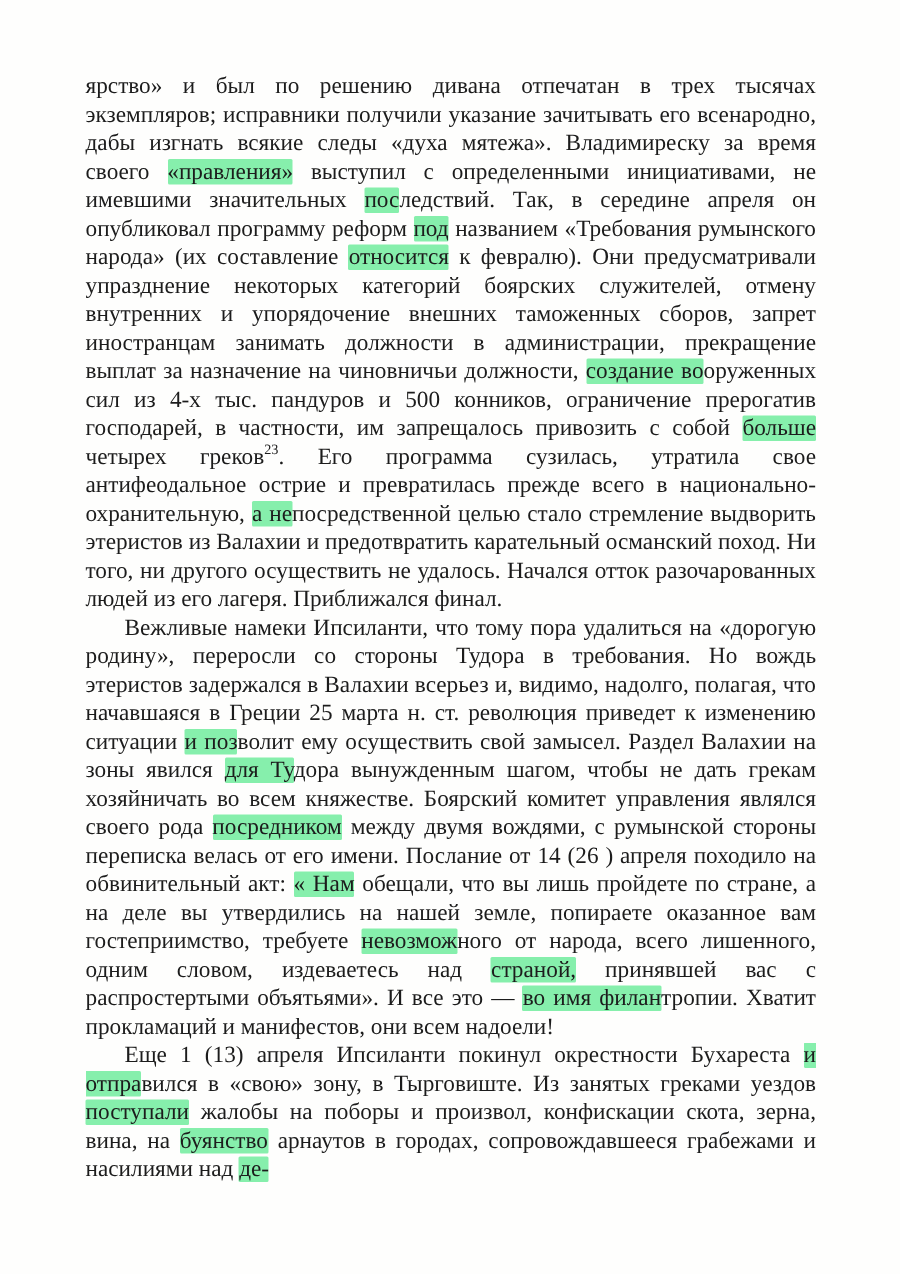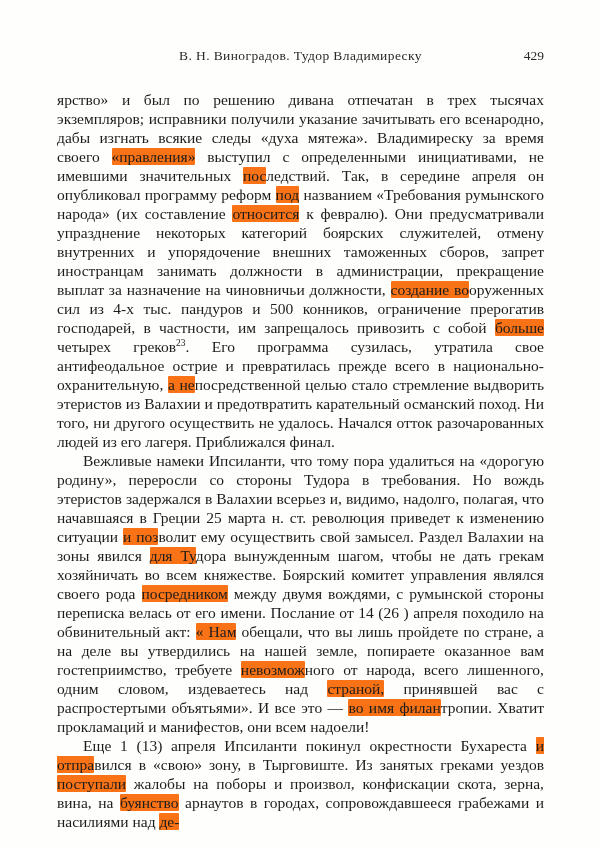--- a/index.html
+++ b/index.html
@@ -44,35 +44,31 @@
     line-height: 19px;
     text-align: justify;
   }
   .page-body p {
     margin: 0;
   }
   .page-body p.indent {
     text-indent: 26px;
   }
   .hl {
-    background: #f97316;
+    background: #86efac;
     border-radius: 1px;
   }
   sup {
     font-size: 9.5px;
     line-height: 0;
     vertical-align: super;
   }
 </style>
 </head>
 <body>
 
 <div class="page">
-  <div class="page-header">
-    <span class="header-title">В. Н. Виноградов. Тудор Владимиреску</span>
-    <span class="page-number">429</span>
-  </div>
   <div class="page-body">
       <p><span>ярство» и был по решению дивана отпечатан в трех тысячах экземпляров; исправники получили указание зачитывать его всенародно, дабы изгнать всякие следы «духа мятежа». Владимиреску за время своего </span><span class="hl">«правления»</span><span> выступил с определенными инициативами, не имевшими значительных </span><span class="hl">пос</span><span>ледствий. Так, в середине апреля он опубликовал программу реформ </span><span class="hl">под</span><span> названием «Требования румынского народа» (их составление </span><span class="hl">относится</span><span> к февралю). Они предусматривали упразднение некоторых категорий боярских служителей, отмену внутренних и упорядочение внешних таможенных сборов, запрет иностранцам занимать должности в администрации, прекращение выплат за назначение на чиновничьи должности, </span><span class="hl">создание во</span><span>оруженных сил из 4-х тыс. пандуров и 500 конников, ограничение прерогатив господарей, в частности, им запрещалось привозить с собой </span><span class="hl">больше</span><span> четырех греков</span><sup>23</sup><span>. Его программа сузилась, утратила свое антифеодальное острие и превратилась прежде всего в национально-охранительную, </span><span class="hl">а не</span><span>посредственной целью стало стремление выдворить этеристов из Валахии и предотвратить карательный османский поход. Ни того, ни другого осуществить не удалось. Начался отток разочарованных людей из его лагеря. Приближался финал.</span></p>
       <p class="indent"><span>Вежливые намеки Ипсиланти, что тому пора удалиться на «дорогую родину», переросли со стороны Тудора в требования. Но вождь этеристов задержался в Валахии всерьез и, видимо, надолго, полагая, что начавшаяся в Греции 25 марта н. ст. революция приведет к изменению ситуации </span><span class="hl">и поз</span><span>волит ему осуществить свой замысел. Раздел Валахии на зоны явился </span><span class="hl">для Ту</span><span>дора вынужденным шагом, чтобы не дать грекам хозяйничать во всем княжестве. Боярский комитет управления являлся своего рода </span><span class="hl">посредником</span><span> между двумя вождями, с румынской стороны переписка велась от его имени. Послание от 14 (26 ) апреля походило на обвинительный акт: </span><span class="hl">« Нам</span><span> обещали, что вы лишь пройдете по стране, а на деле вы утвердились на нашей земле, попираете оказанное вам гостеприимство, требуете </span><span class="hl">невозмож</span><span>ного от народа, всего лишенного, одним словом, издеваетесь над </span><span class="hl">страной,</span><span> принявшей вас с распростертыми объятьями». И все это — </span><span class="hl">во имя филан</span><span>тропии. Хватит прокламаций и манифестов, они всем надоели!</span></p>
       <p class="indent"><span>Еще 1 (13) апреля Ипсиланти покинул окрестности Бухареста </span><span class="hl">и отпра</span><span>вился в «свою» зону, в Тырговиште. Из занятых греками уездов </span><span class="hl">поступали</span><span> жалобы на поборы и произвол, конфискации скота, зерна, вина, на </span><span class="hl">буянство</span><span> арнаутов в городах, сопровождавшееся грабежами и насилиями над </span><span class="hl">де-</span></p>
     </div>
 </div>
 
 </body></html>

